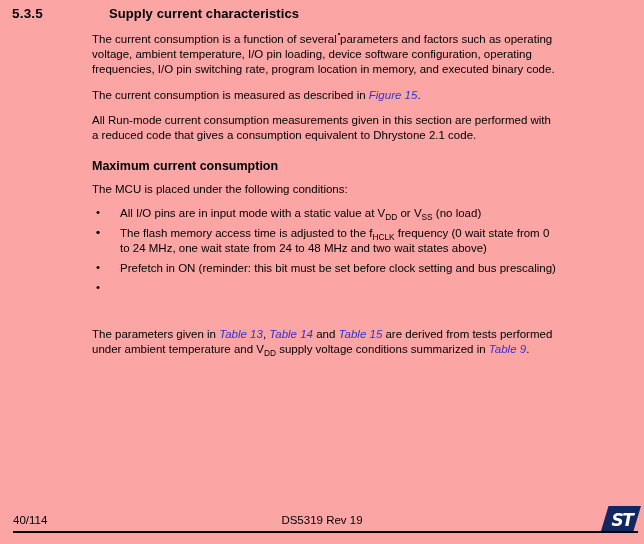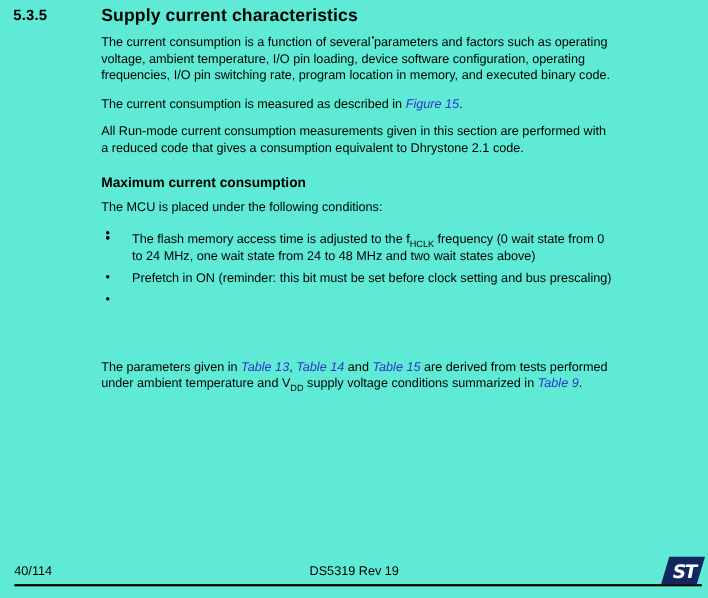--- a/index.html
+++ b/index.html
@@ -1,31 +1,31 @@
 <!DOCTYPE html>
 <html><head>
 <meta charset="utf-8">
 <style>
   html,body{margin:0;padding:0;background:#ffffff;}
   .page{
     position:relative;
     width:644px;height:544px;
-    background:#5eead4;
+    background:#fca5a5;
     font-family:"Liberation Sans","DejaVu Sans",sans-serif;
     color:#000;
     overflow:hidden;
   }
   .sec-num{
     position:absolute;left:12px;top:6px;
     font-size:13.5px;font-weight:bold;letter-spacing:.2px;
   }
   .content{position:absolute;left:92px;top:0;width:467px;}
   .content h1{
-    position:absolute;left:0;top:6px;margin:0;
-    font-size:16px;font-weight:bold;letter-spacing:.1px;
+    position:absolute;left:17px;top:6px;margin:0;
+    font-size:13px;font-weight:bold;letter-spacing:.1px;
   }
   .content h2{
     position:absolute;left:0;top:159px;margin:0;
     font-size:12.5px;font-weight:bold;
   }
   .para{
     position:absolute;left:0;width:100%;margin:0;
     font-size:11.5px;line-height:15px;
   }
   .p1{top:32px;}
@@ -75,21 +75,21 @@
 
     <p class="para p1"><span>The current consumption is a function of several parameters and factors such as operating voltage, ambient temperature, I/O pin loading, device software configuration, operating frequencies, I/O pin switching rate, program location in memory, and executed binary code.</span></p>
     <p class="para p2"><span>The current consumption is measured as described in </span><span class="xref">Figure 15</span><span>.</span></p>
     <p class="para p3"><span>All Run-mode current consumption measurements given in this section are performed with a reduced code that gives a consumption equivalent to Dhrystone 2.1 code.</span></p>
 
     <h2>Maximum current consumption</h2>
 
     <p class="para p4"><span>The MCU is placed under the following conditions:</span></p>
 
     <ul class="blist">
-      <li><span class="bullet-marker">•</span></li>
+      <li><span class="bullet-marker">•</span><span><span>All I/O pins are in input mode with a static value at V</span><sub>DD</sub><span> or V</span><sub>SS</sub><span> (no load)</span></span></li>
       <li><span class="bullet-marker">•</span></li>
       <li><span class="bullet-marker">•</span><span><span>The flash memory access time is adjusted to the f</span><sub>HCLK</sub><span> frequency (0 wait state from 0 to 24 MHz, one wait state from 24 to 48 MHz and two wait states above)</span></span></li>
       <li><span class="bullet-marker">•</span><span><span>Prefetch in ON (reminder: this bit must be set before clock setting and bus prescaling)</span></span></li>
       <li><span class="bullet-marker">•</span></li>
     </ul>
 
     <p class="para p5"><span>The parameters given in </span><span class="xref">Table 13</span><span>, </span><span class="xref">Table 14</span><span> and </span><span class="xref">Table 15</span><span> are derived from tests performed under ambient temperature and V</span><sub>DD</sub><span> supply voltage conditions summarized in </span><span class="xref">Table 9</span><span>.</span></p>
   </div>
 
   <span class="stray-dot"></span>

